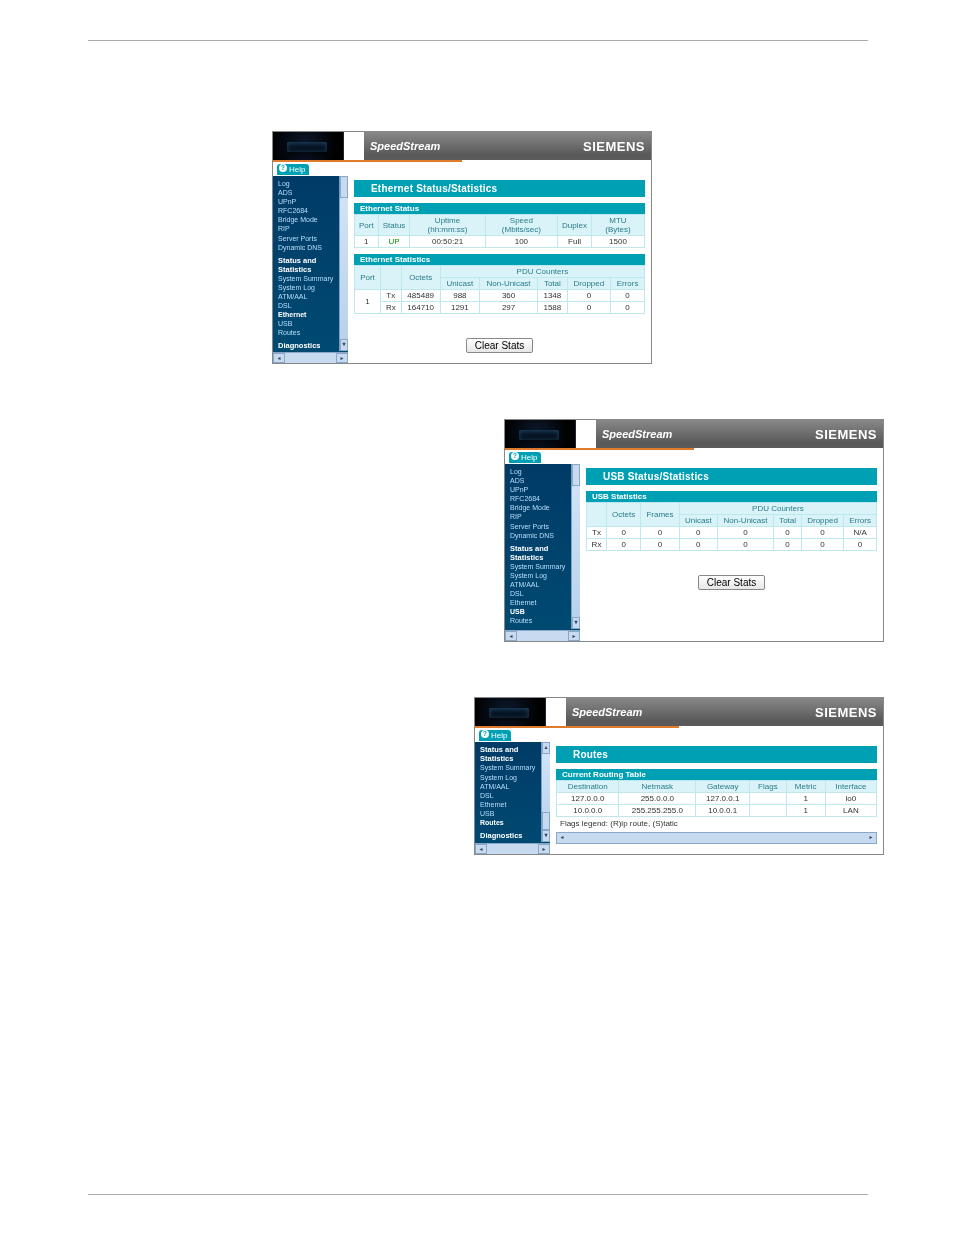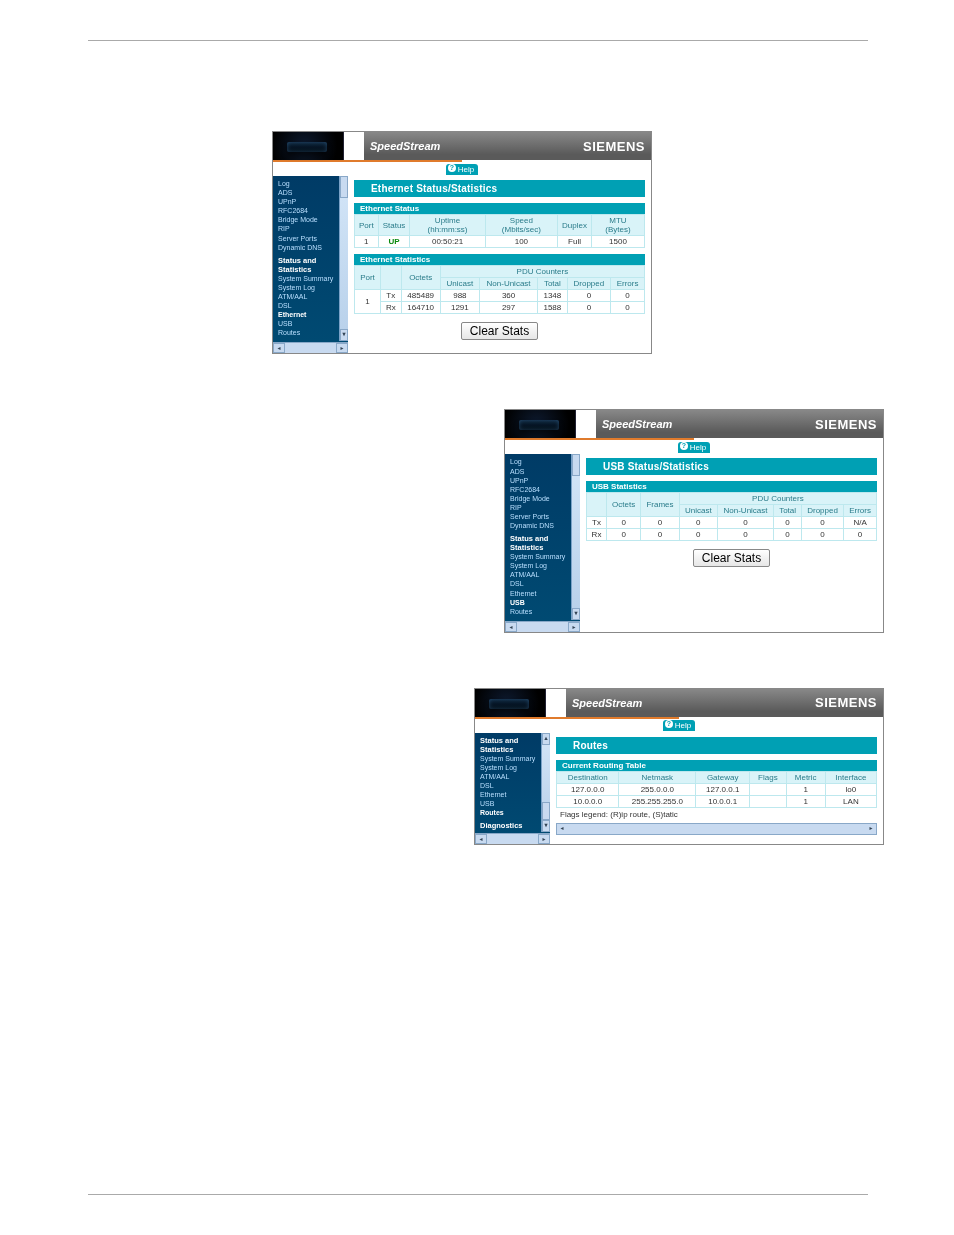--- a/index.html
+++ b/index.html
@@ -88,21 +88,21 @@
     color: #fff;
     letter-spacing: .5px;
   }
   .orange-bar {
     height: 2px;
     background: linear-gradient(90deg, var(--orange) 0 50%, #fff 50% 100%);
   }
   .help-bar {
     height: 14px;
     display: flex;
-    justify-content: center;
+    justify-content: flex-start;
     align-items: center;
     padding: 0 4px;
     background: #fff;
   }
   .help-bar .chip {
     background: var(--siemens-cyan);
     color:#fff;
     font-size:8px;
     padding:1px 4px 1px 12px;
     border-radius: 3px 3px 0 0;
@@ -162,27 +162,27 @@
     color:#fff;
     font-size:8px;
     padding:1px 6px;
     font-weight: bold;
     width: calc(100% - 12px);
   }
   table.data { border-collapse: collapse; width: 100%; font-size:8px;}
   table.data th, table.data td { border: 1px solid var(--siemens-light); padding: 1px 4px; text-align:center;}
   table.data thead th { background: var(--header-row); font-weight:normal; color:#2a7c8a;}
   table.data tbody td { background: #fff;}
-  .up { color:#0a8a0e; font-weight:bold;}
+  .up { color:#0a8a0e; font-weight:normal;}
   .down { color:#c00; font-weight:bold;}
   .group-h { background: var(--header-row); color:#2a7c8a; font-size:8px; border:1px solid var(--siemens-light);}
   .clear-btn {
     display:block;
-    margin: 8px auto 4px auto;
-    font-size:12px;
+    margin: 24px auto 4px auto;
+    font-size:10px;
     padding:1px 8px;
     border:1px solid #888;
     border-radius:2px;
     background:linear-gradient(#fff,#e6e6e6);
     cursor:pointer;
   }
   .routes-wrap { width: 100%; }
   .legend { font-size:8px; padding:2px 4px;}
   .bottom-scroll {
     height:10px;

